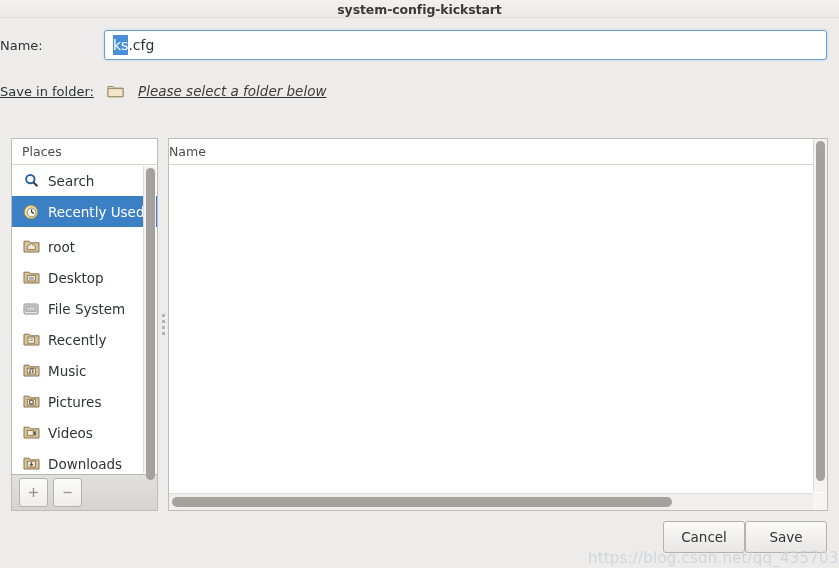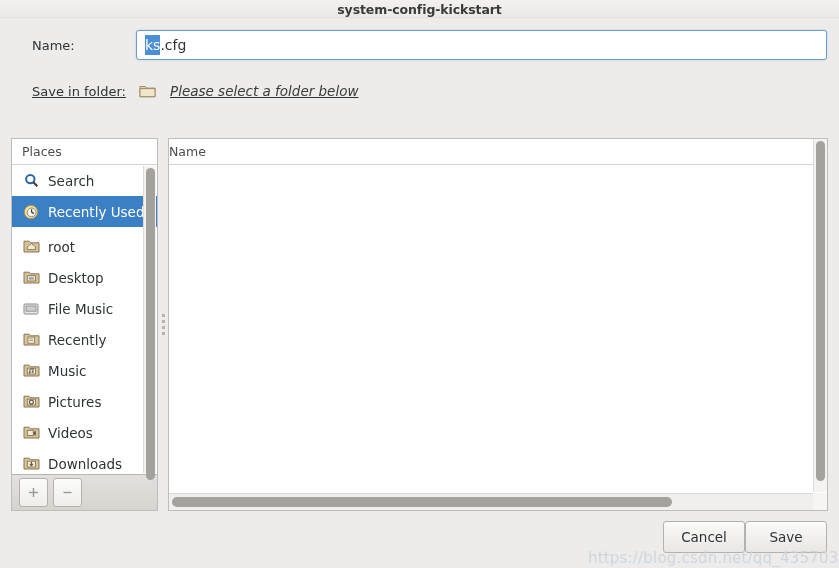--- a/index.html
+++ b/index.html
@@ -54,21 +54,20 @@
     height: 32px;
     display: flex;
     align-items: center;
   }
   .row-label {
     width: 104px;
     padding-left: 0;
     box-sizing: border-box;
     font-size: 13px;
     color: #2e3436;
-    margin-left: 32px;
   }
   .name-input {
     flex: 1;
     margin-right: 12px;
     height: 30px;
     box-sizing: border-box;
     background: #ffffff;
     border: 1px solid #6c9fd1;
     border-radius: 3px;
     box-shadow: 0 0 2px rgba(90,150,210,0.45);
@@ -428,21 +427,21 @@
           <span>Desktop</span>
         </div>
 
         <div class="place-item">
           <span class="pi-icon">
             <svg width="16" height="14" viewBox="0 0 16 14" aria-hidden="true">
               <rect x="1" y="2" width="14" height="10" rx="1.2" fill="#e8e7e4" stroke="#8c8a86" stroke-width="1"></rect>
               <rect x="3" y="4" width="10" height="5.2" fill="#c9ced3" stroke="#8c8a86" stroke-width="0.8"></rect>
             </svg>
           </span>
-          <span>File Music</span>
+          <span>File System</span>
         </div>
 
         <div class="place-item">
           <span class="pi-icon">
             <svg width="17" height="15" viewBox="0 0 17 15" aria-hidden="true">
               <path d="M1 2.2h5.1l1.3 1.6H16v9.2H1z" fill="#d7c49a" stroke="#8a7550" stroke-width="1"></path>
               <rect x="5" y="5" width="6.6" height="6.2" fill="#fbf8ef" stroke="#8a7550" stroke-width="0.9"></rect>
               <line x1="6.3" y1="6.8" x2="10.3" y2="6.8" stroke="#9c8a66" stroke-width="0.9"></line>
               <line x1="6.3" y1="8.6" x2="10.3" y2="8.6" stroke="#9c8a66" stroke-width="0.9"></line>
             </svg>

